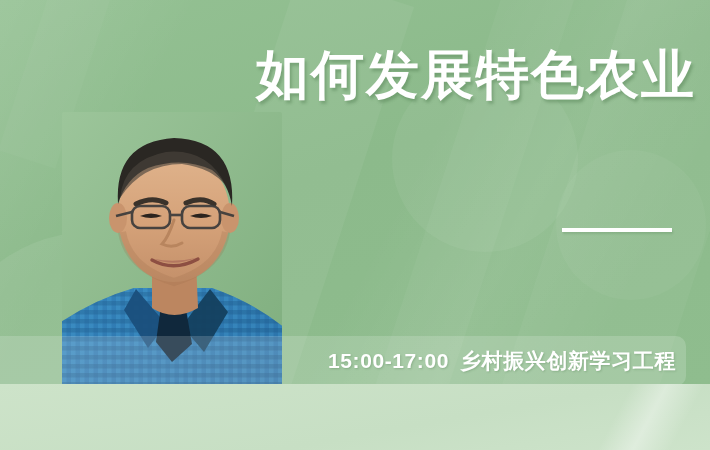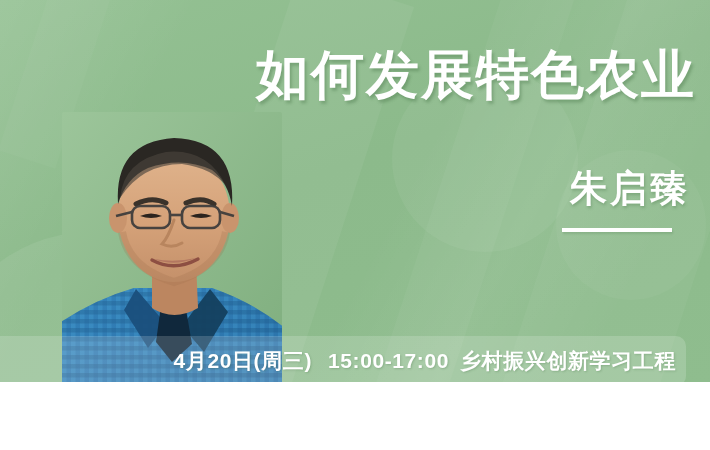--- a/index.html
+++ b/index.html
@@ -7,21 +7,21 @@
     padding: 0;
     background: #ffffff;
   }
   body {
     font-family: "Liberation Sans", "DejaVu Sans", sans-serif;
   }
 
   .poster {
     position: relative;
     width: 710px;
-    height: 382px;
+    height: 450px;
     overflow: hidden;
     background: #c9e0c6;
   }
 
   
   .bg-main {
     position: absolute;
     left: 0; top: 0;
     width: 710px;
     height: 386px;
@@ -280,28 +280,26 @@
         <path d="M 90 148 Q 112 160 136 147" stroke="#8d4f42" stroke-width="3.4" fill="none" stroke-linecap="round"></path>
         <path d="M 92 147 Q 112 155 134 146 Q 112 151 92 147 Z" fill="#a9695a" opacity="0.7"></path>
 
         <path d="M 60 120 Q 66 156 112 170 Q 158 156 164 120" stroke="rgba(160,110,76,0.25)" stroke-width="8" fill="none"></path>
       </g>
     </svg>
   </div>
 
   <div class="title">如何发展特色农业</div>
 
-  <div class="speaker-name">朱启臻</div>
 
   <div class="divider"></div>
 
 
   <div class="bottom-bar"></div>
   <div class="bottom-bar-text">
-    <span class="seg-date">4月20日(周三)</span>
     <span class="seg-time">15:00-17:00</span>
     <span class="seg-program">乡村振兴创新学习工程</span>
   </div>
 
   <div class="bg-lower"></div>
   <div class="bg-lower-streak"></div>
 
 </div>
 
 </body></html>

